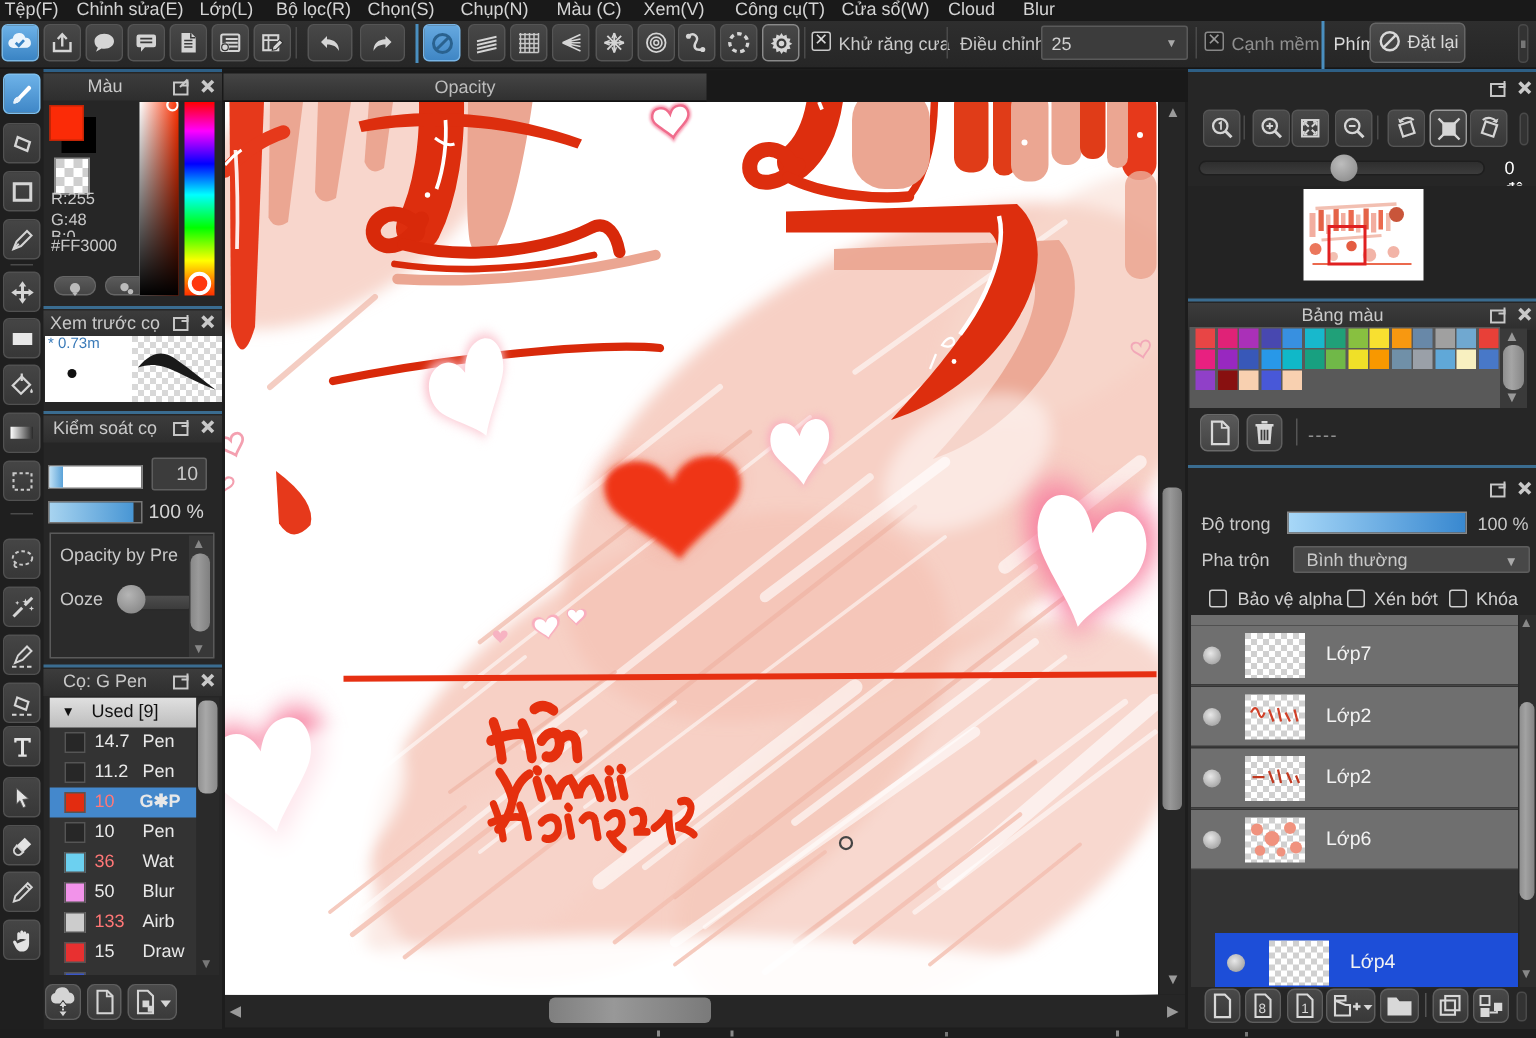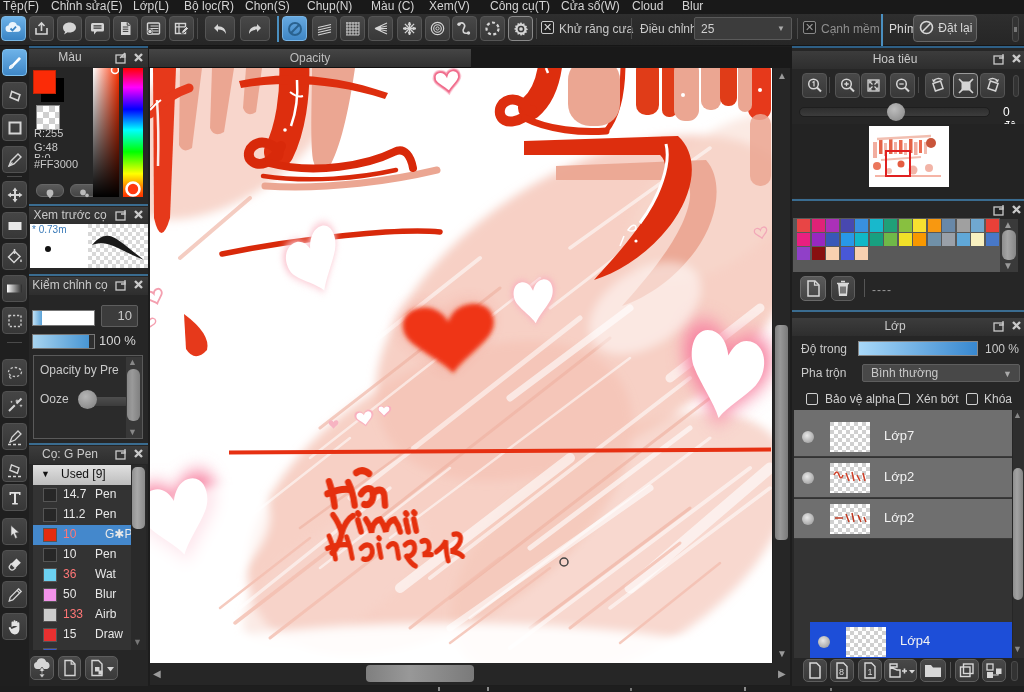--- a/index.html
+++ b/index.html
@@ -341,21 +341,21 @@
       <div class="abs" style="top:0px;left:2px;color:#3a7ab8;font-size:10px;">* 0.73m</div>
       <div class="abs" style="top:22px;left:15px;width:6px;height:6px;border-radius:50%;background:#111"></div>
     </div>
     <div class="abs" style="top:178px;left:59px;width:60px;height:44px;background:repeating-conic-gradient(#fff 0 25%,#d8d8d8 0 50%) 0 0/8px 8px;">
       <svg width="60" height="44">
           <path d="M4 21 C14 9 22 10 30 16 C40 23 48 30 56 36 C46 32 38 28 30 24 C20 19 12 18 4 21z" fill="#1a1a1a"></path>
         </svg>
     </div>
     <div class="abs" style="top:228px;left:0;width:119px;height:2px;background:#3a6c90"></div>
 
-    <div class="panel-title" style="top:231px;left:0;width:119px;padding-right:37px;">Kiểm chỉnh cọ</div>
+    <div class="panel-title" style="top:231px;left:0;width:119px;padding-right:37px;">Kiểm soát cọ</div>
     <svg class="abs" style="top:233px;left:86px" width="30" height="13" viewBox="0 0 30 13">
         <rect x="1" y="3" width="9" height="8" fill="none" stroke="#c9c9c9" stroke-width="1.3"></rect>
         <path d="M6 5 h4 v-4" stroke="#c9c9c9" stroke-width="1.3" fill="none"></path>
         <path d="M20 2 l7 7 M27 2 l-7 7" stroke="#c9c9c9" stroke-width="2.4"></path>
       </svg>
     <div class="abs" style="top:264px;left:3px;width:63px;height:16px;background:#fff;border:1px solid #777;">
         <div class="abs" style="top:0;left:0;width:9px;height:14px;background:linear-gradient(90deg,#bfe0f5,#5aa2d8)"></div>
       </div>
     <div class="abs" style="top:259px;left:72px;width:37px;height:22px;background:#3c3c3c;border:1px solid #5e5e5e;border-radius:2px;color:#c9c9c9;font-size:13px;line-height:20px;text-align:right;padding-right:5px;">10</div>
     <div class="abs" style="top:288px;left:3px;width:63px;height:15px;background:#2e2e2e;border:1px solid #777;">
@@ -392,21 +392,21 @@
           <span class="abs" style="top:2px;left:62px;">Pen</span>
         </div>
       <div class="abs" style="top:40px;left:0;width:98px;height:20px;">
           <div class="abs" style="top:3px;left:10px;width:14px;height:14px;background:#272727;border:1px solid #555"></div>
           <span class="abs" style="top:2px;left:30px;">11.2</span>
           <span class="abs" style="top:2px;left:62px;">Pen</span>
         </div>
       <div class="abs" style="top:60px;left:0;width:98px;height:20px;background:#4488cc;">
           <div class="abs" style="top:3px;left:10px;width:14px;height:14px;background:#e32c10;border:1px solid #555"></div>
           <span class="abs" style="top:2px;left:30px;color:#ff7777;">10</span>
-          <span class="abs" style="top:2px;left:72px;font-weight:normal;">G✱P</span>
+          <span class="abs" style="top:2px;left:60px;font-weight:bold;">G✱P</span>
         </div>
       <div class="abs" style="top:80px;left:0;width:98px;height:20px;">
           <div class="abs" style="top:3px;left:10px;width:14px;height:14px;background:#272727;border:1px solid #555"></div>
           <span class="abs" style="top:2px;left:30px;">10</span>
           <span class="abs" style="top:2px;left:62px;">Pen</span>
         </div>
       <div class="abs" style="top:100px;left:0;width:98px;height:20px;">
           <div class="abs" style="top:3px;left:10px;width:14px;height:14px;background:#6cd0f0;border:1px solid #555"></div>
           <span class="abs" style="top:2px;left:30px;color:#ff7777;">36</span>
           <span class="abs" style="top:2px;left:62px;">Wat</span>
@@ -657,21 +657,20 @@
     </div>
     <div id="hscroll">
       <div class="arrowbtn" style="top:5px;left:3px;">◀</div>
       <div class="scrollthumb" style="top:2px;left:216px;width:108px;height:17px;"></div>
       <div class="arrowbtn" style="top:5px;left:628px;">▶</div>
     </div>
   </div>
   <div id="rpanels">
       <div class="abs" style="top:0;left:0;width:232px;height:2px;background:#2e5f85"></div>
 
-    <div class="panel-title" style="top:5px;left:0;width:232px;padding-right:26px;">Hoa tiêu</div>
     <svg class="abs" style="top:7px;left:201px" width="30" height="13" viewBox="0 0 30 13">
         <rect x="1" y="3" width="9" height="8" fill="none" stroke="#c9c9c9" stroke-width="1.3"></rect>
         <path d="M6 5 h4 v-4" stroke="#c9c9c9" stroke-width="1.3" fill="none"></path>
         <path d="M20 2 l7 7 M27 2 l-7 7" stroke="#c9c9c9" stroke-width="2.4"></path>
       </svg>
     <div class="tbtn" style="top:27px;left:10px">
         <svg width="17" height="17" viewBox="0 0 17 17">
           <circle cx="7.5" cy="7" r="4.8" fill="none" stroke="#d5d5d5" stroke-width="1.5"></circle>
           <path d="M11 10.5 L15 14.5" stroke="#d5d5d5" stroke-width="2"></path>
           <path d="M6.5 5.5 l1.5-1 v5" stroke="#d5d5d5" stroke-width="1.2" fill="none"></path>
@@ -748,20 +747,21 @@
               <path d="M6 50 h66" stroke="#e85030" stroke-width="1.2"></path>
               <circle cx="32" cy="38" r="3.5" fill="#e04020"></circle>
               <path d="M12 34 L52 31" stroke="#f0b4a4" stroke-width="2"></path>
           </g>
         </svg>
         <div class="abs" style="top:24px;left:16px;width:26px;height:27px;border:2px solid #e02020;"></div>
       </div>
     </div>
     <div class="abs" style="top:153px;left:0;width:232px;height:2px;background:#3a6c90"></div>
 
+    <div class="panel-title" style="top:156px;left:0;width:232px;padding-right:26px;">Bảng màu</div>
     <svg class="abs" style="top:158px;left:201px" width="30" height="13" viewBox="0 0 30 13">
         <rect x="1" y="3" width="9" height="8" fill="none" stroke="#c9c9c9" stroke-width="1.3"></rect>
         <path d="M6 5 h4 v-4" stroke="#c9c9c9" stroke-width="1.3" fill="none"></path>
         <path d="M20 2 l7 7 M27 2 l-7 7" stroke="#c9c9c9" stroke-width="2.4"></path>
       </svg>
     <div class="abs" style="top:172px;left:1px;width:207px;height:54px;background:#595959;" id="swatches">
         <div style="position:absolute;left:4px;top:1px;width:13px;height:13px;background:#e84545"></div>
         <div style="position:absolute;left:18.5px;top:1px;width:13px;height:13px;background:#e02277"></div>
         <div style="position:absolute;left:33px;top:1px;width:13px;height:13px;background:#aa30b8"></div>
         <div style="position:absolute;left:47.5px;top:1px;width:13px;height:13px;background:#4848b0"></div>
@@ -806,21 +806,20 @@
         </svg></div>
     <div class="abs" style="top:230px;left:39px;width:24px;height:25px;background:linear-gradient(#4a4a4a,#3a3a3a);border:1px solid #5e5e5e;border-radius:5px;"><svg width="22" height="23" viewBox="0 0 22 23">
           <path d="M6 7 H16 L15 19 H7z" fill="#d8d8d8"></path>
           <path d="M5 6.5 h12 M9 4.5 h4" stroke="#d8d8d8" stroke-width="1.6"></path>
           <path d="M9 9.5 v7 M11 9.5 v7 M13 9.5 v7" stroke="#3a3a3a" stroke-width="1.2"></path>
         </svg></div>
     <div class="abs" style="top:233px;left:72px;width:1px;height:18px;background:#555"></div>
     <div class="abs" style="top:237px;left:80px;color:#999;font-size:12px;letter-spacing:1px;">----</div>
     <div class="abs" style="top:264px;left:0;width:232px;height:2px;background:#3a6c90"></div>
 
-    <div class="panel-title" style="top:272px;left:0;width:232px;padding-right:26px;">Lớp</div>
     <svg class="abs" style="top:274px;left:201px" width="30" height="13" viewBox="0 0 30 13">
         <rect x="1" y="3" width="9" height="8" fill="none" stroke="#c9c9c9" stroke-width="1.3"></rect>
         <path d="M6 5 h4 v-4" stroke="#c9c9c9" stroke-width="1.3" fill="none"></path>
         <path d="M20 2 l7 7 M27 2 l-7 7" stroke="#c9c9c9" stroke-width="2.4"></path>
       </svg>
     <div class="abs" style="top:296px;left:9px;color:#c9c9c9;font-size:12px;">Độ trong</div>
     <div class="abs" style="top:295px;left:66px;width:120px;height:15px;background:linear-gradient(90deg,#a8d8f8,#3888d0);border:1px solid #888;"></div>
     <div class="abs" style="top:296px;left:193px;color:#c9c9c9;font-size:12px;">100 %</div>
     <div class="abs" style="top:320px;left:9px;color:#c9c9c9;font-size:12px;">Pha trộn</div>
     <div class="abs" style="top:318px;left:70px;width:158px;height:18px;background:#484848;border:1px solid #5e5e5e;border-radius:2px;color:#c9c9c9;font-size:12px;line-height:17px;padding-left:8px;">Bình thường<span style="position:absolute;right:7px;top:1px;color:#aaa;font-size:9px;">▼</span></div>
@@ -849,20 +848,34 @@
         </div>
         <div style="position:absolute;top:89px;left:0;width:218px;height:40px;background:#6f6f6f;border-bottom:1px solid #3a3a3a">
           <div style="position:absolute;top:14px;left:8px;width:12px;height:12px;border-radius:50%;background:radial-gradient(circle at 42% 38%,#e8e8e8,#909090)"></div>
           <div style="position:absolute;top:5px;left:36px;width:40px;height:30px;background:repeating-conic-gradient(#fff 0 25%,#d0d0d0 0 50%) 0 0/8px 8px;"><svg width="40" height="30">
               <g fill="none" stroke="#c03820" stroke-width="1.5">
                 <path d="M5 14 h8 M16 10 l3 8 M22 9 l2 9 M28 11 l3 7 M34 13 l2 5"></path>
               </g>
             </svg></div>
           <div style="position:absolute;top:11px;left:90px;color:#f2f2f2;font-size:13px;">Lớp2</div>
         </div>
+        <div style="position:absolute;top:130px;left:0;width:218px;height:40px;background:#6f6f6f;border-bottom:1px solid #3a3a3a">
+          <div style="position:absolute;top:14px;left:8px;width:12px;height:12px;border-radius:50%;background:radial-gradient(circle at 42% 38%,#e8e8e8,#909090)"></div>
+          <div style="position:absolute;top:5px;left:36px;width:40px;height:30px;background:repeating-conic-gradient(#fff 0 25%,#d0d0d0 0 50%) 0 0/8px 8px;"><svg width="40" height="30">
+              <g fill="#f0927e">
+                <circle cx="8" cy="8" r="4"></circle>
+                <circle cx="18" cy="14" r="5"></circle>
+                <circle cx="30" cy="7" r="4"></circle>
+                <circle cx="34" cy="20" r="4"></circle>
+                <circle cx="10" cy="22" r="3.5"></circle>
+                <circle cx="24" cy="23" r="3"></circle>
+              </g>
+            </svg></div>
+          <div style="position:absolute;top:11px;left:90px;color:#f2f2f2;font-size:13px;">Lớp6</div>
+        </div>
         <div style="position:absolute;top:212px;left:16px;width:250px;height:40px;background:#1d4ed8;border-bottom:1px solid #3a3a3a">
           <div style="position:absolute;top:14px;left:8px;width:12px;height:12px;border-radius:50%;background:radial-gradient(circle at 42% 38%,#e8e8e8,#909090)"></div>
           <div style="position:absolute;top:5px;left:36px;width:40px;height:30px;background:repeating-conic-gradient(#fff 0 25%,#d0d0d0 0 50%) 0 0/8px 8px;"></div>
           <div style="position:absolute;top:11px;left:90px;color:#f2f2f2;font-size:13px;">Lớp4</div>
         </div>
       </div>
     <div class="abs" style="top:364px;left:221px;width:11px;height:248px;background:#2e2e2e;">
       <div class="abs" style="top:0px;left:0px;color:#888;font-size:9px;">▲</div>
       <div class="abs" style="top:58px;left:0px;width:10px;height:132px;background:linear-gradient(90deg,#8e8e8e,#a2a2a2 40%,#848484);border-radius:5px;"></div>
       <div class="abs" style="top:234px;left:0px;color:#888;font-size:9px;">▼</div>

